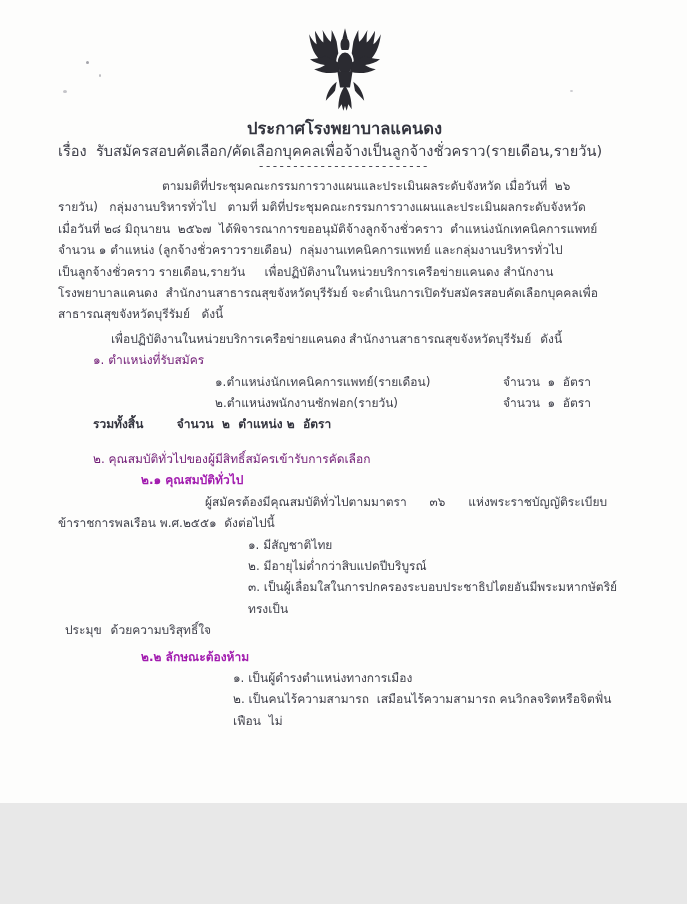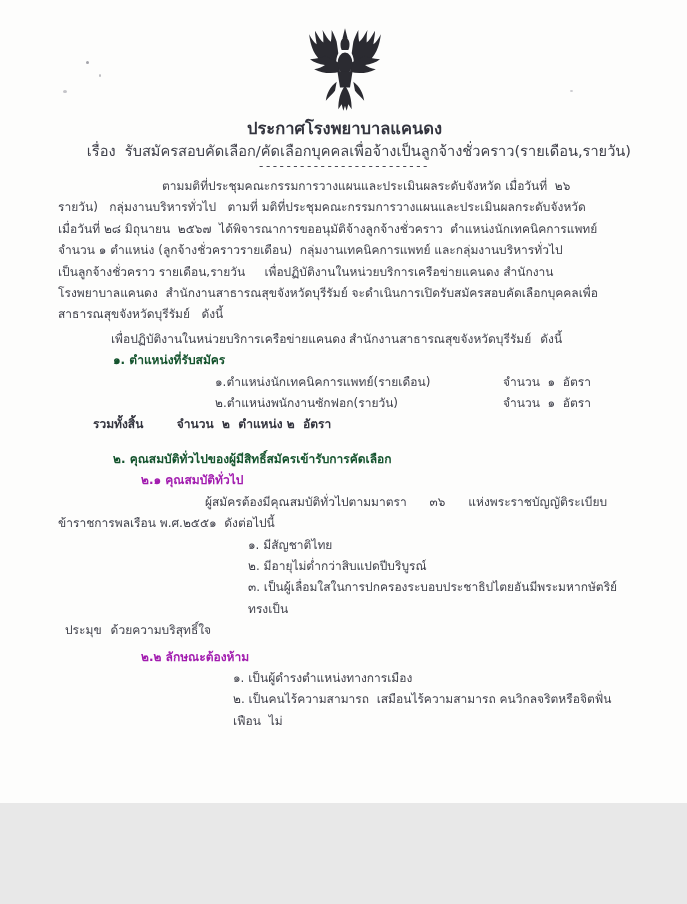--- a/index.html
+++ b/index.html
@@ -17,34 +17,34 @@
     padding:26px 56px 0 58px;
     box-sizing:border-box;
   }
   .emblem-wrap{width:100%;text-align:center;height:90px;}
   .emblem-wrap svg{display:inline-block;}
   .title{
     text-align:center;font-weight:bold;font-size:16.5px;
     color:#33343e;margin-top:2px;line-height:22px;
   }
   .subject{
-    text-align:right;font-size:14.6px;line-height:21px;white-space:pre-wrap;
+    text-align:left;font-size:14.6px;line-height:21px;white-space:pre-wrap;
   }
   .sep{
     text-align:center;font-size:12px;letter-spacing:2.5px;
     line-height:10px;color:#4a4b55;white-space:pre;
   }
   .body-text{margin-top:5px;}
   .line{
     font-size:12px;line-height:21.4px;min-height:21.4px;
     white-space:pre-wrap;
   }
   .p-first{text-indent:104px;}
   .ind-repeat{margin-left:53px;font-family:Liberation Serif, serif;}
-  .h-sec{margin-left:55px;font-weight:bold;color:#14532d;}
+  .h-sec{margin-left:35px;font-weight:normal;color:#701a75;}
   .pos-row{display:flex;margin-left:157px;padding-right:40px;}
   .pos-label{flex:1;}
   .total-row{margin-left:35px;font-weight:bold;color:#33343e;}
   .h-sub{margin-left:83px;font-weight:bold;color:#a21caf;}
   .ind-submid{margin-left:147px;}
   .ind-item21{margin-left:190px;}
   .ind-item22{margin-left:175px;}
   .cont-sm{margin-left:7px;font-family:Liberation Serif, serif;}
   .gap-xs{height:3px;}
   .gap-sm{height:5px;}

